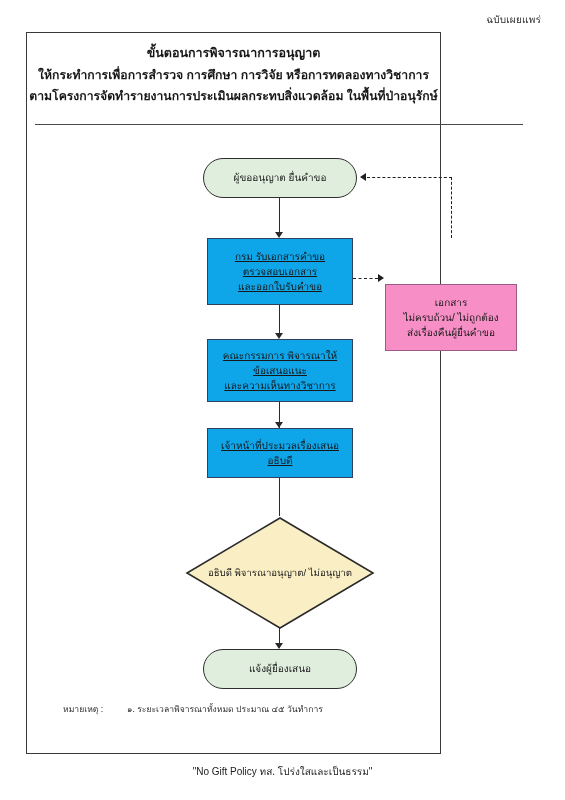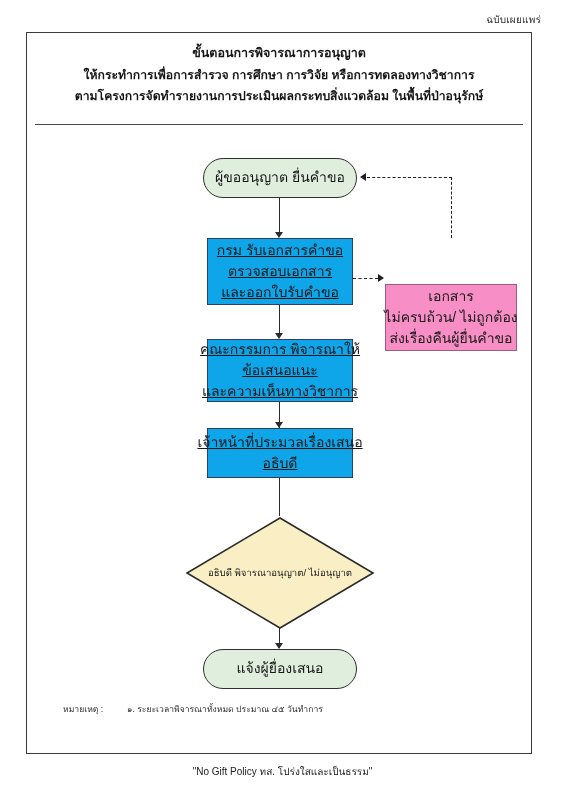--- a/index.html
+++ b/index.html
@@ -24,21 +24,21 @@
     font-size: 10px;
     color: #2b2b2b;
     letter-spacing: 0.2px;
   }
 
   
   .doc-frame {
     position: absolute;
     left: 26px;
     top: 32px;
-    width: 506px;
+    width: 415px;
     height: 722px;
     border: 1.6px solid #3a3a3a;
     box-sizing: border-box;
     background: #ffffff;
   }
 
   
   .title-block {
     position: absolute;
     left: 0;
@@ -76,21 +76,21 @@
   }
 
   .node {
     position: absolute;
     box-sizing: border-box;
     display: flex;
     flex-direction: column;
     align-items: center;
     justify-content: center;
     text-align: center;
-    font-size: 14px;
+    font-size: 10px;
     line-height: 1.52;
     color: #181818;
   }
   .node .ln { white-space: nowrap; display: block; }
 
   
   .node-oval {
     background: #dfeedd;
     border: 1.5px solid #2f2f2f;
     border-radius: 999px;

